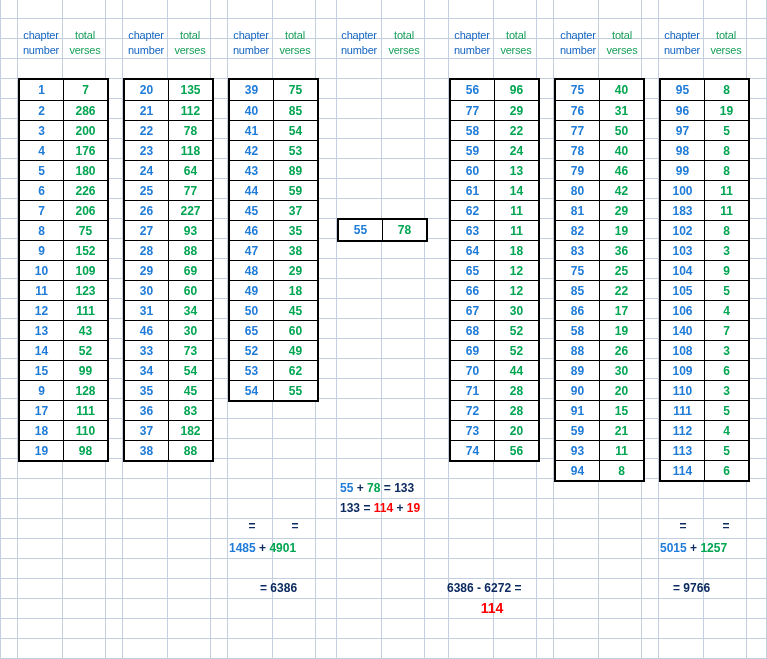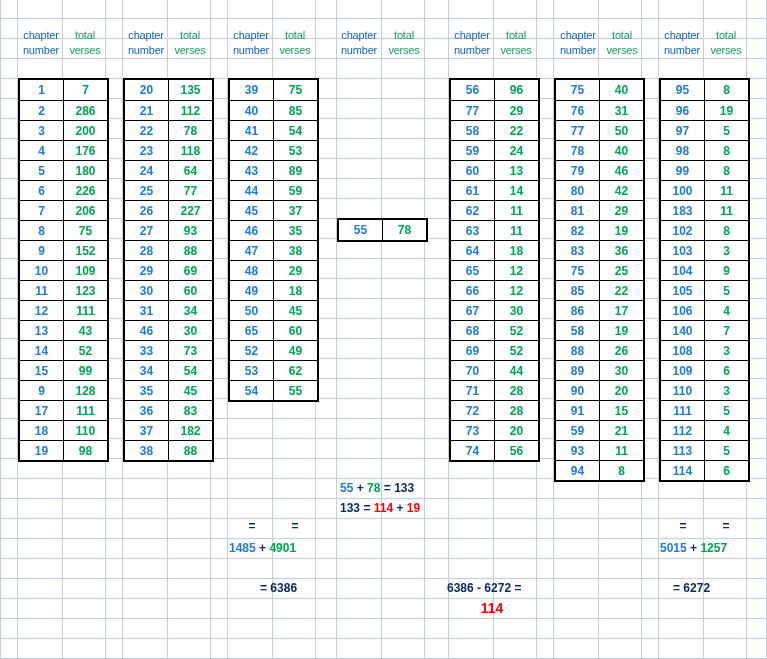--- a/index.html
+++ b/index.html
@@ -719,16 +719,16 @@
   <div class="calc" style="left:447px;top:579px;">
     <span class="n">6386 - 6272 =</span>
   </div>
 
   <div class="calc center" style="left:447px;top:599px;width:90px;">
     <span class="r" style="font-size:14px;">114</span>
   </div>
 
   <div class="calc" style="left:673px;top:579px;">
     <span class="n">=</span>
-    <span class="n">6272</span>
+    <span class="n">9766</span>
   </div>
 
 </div>
 
 </body></html>

